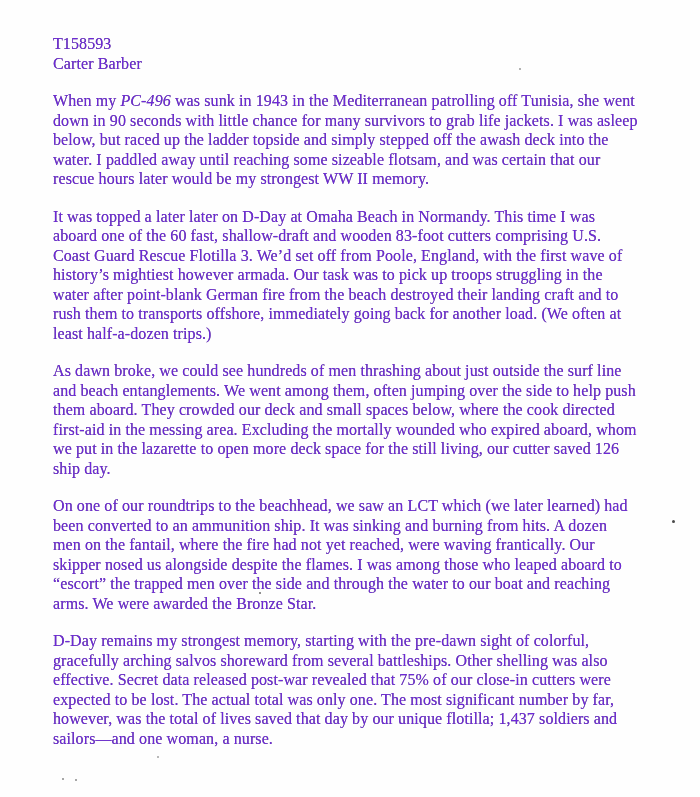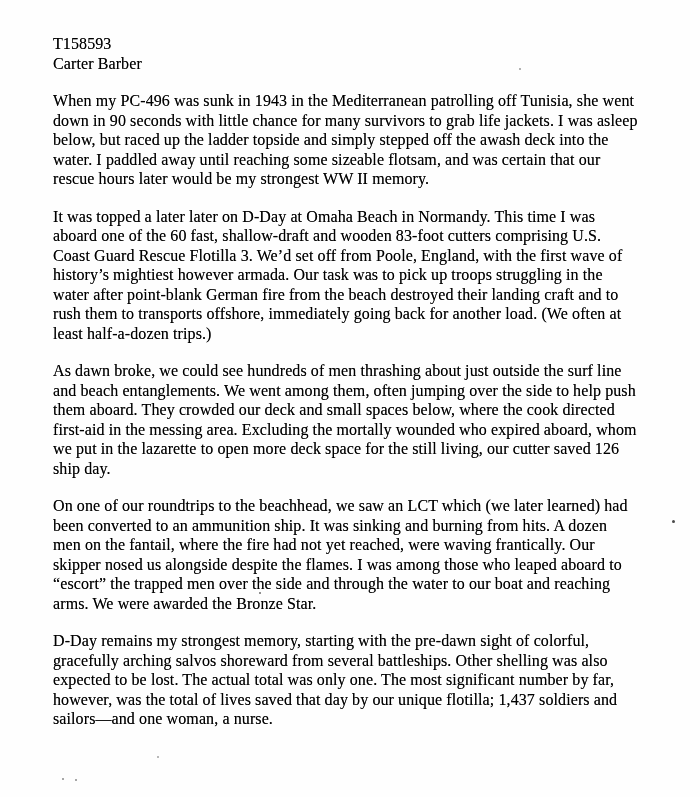--- a/index.html
+++ b/index.html
@@ -7,40 +7,41 @@
     padding: 0;
     background: #ffffff;
   }
   .page {
     position: relative;
     width: 700px;
     height: 797px;
     background: #fefefe;
     overflow: hidden;
     font-family: "Liberation Serif", "DejaVu Serif", serif;
-    color: #000000;
+    color: #6d28d9;
   }
   .content {
     position: absolute;
     left: 53px;
     top: 34px;
     width: 610px;
   }
   .para {
     margin: 0 0 18px 0;
   }
   .line {
     font-size: 16px;
     line-height: 19.5px;
     white-space: pre;
     letter-spacing: 0.1px;
     
     text-shadow: 0 0 0.4px rgba(0,0,0,0.55);
   }
   .italic {
+    font-style: italic;
   }
   .speck {
     position: absolute;
     background: #6a6a6a;
     border-radius: 50%;
   }
   .speck.s1 { left: 672px; top: 520px; width: 3px; height: 3px; background:#4a4a4a; }
   .speck.s2 { left: 259px; top: 592px; width: 2px; height: 2px; }
   .speck.s3 { left: 519px; top: 68px;  width: 2px; height: 2px; background:#9a9a9a; }
   .speck.s4 { left: 157px; top: 756px; width: 2px; height: 2px; background:#a0a0a0; }
@@ -90,20 +91,21 @@
       <div class="line">been converted to an ammunition ship. It was sinking and burning from hits. A dozen</div>
       <div class="line">men on the fantail, where the fire had not yet reached, were waving frantically. Our</div>
       <div class="line">skipper nosed us alongside despite the flames. I was among those who leaped aboard to</div>
       <div class="line">“escort” the trapped men over the side and through the water to our boat and reaching</div>
       <div class="line">arms. We were awarded the Bronze Star.</div>
     </div>
 
     <div class="para">
       <div class="line">D-Day remains my strongest memory, starting with the pre-dawn sight of colorful,</div>
       <div class="line">gracefully arching salvos shoreward from several battleships. Other shelling was also</div>
+      <div class="line">effective. Secret data released post-war revealed that 75% of our close-in cutters were</div>
       <div class="line">expected to be lost. The actual total was only one. The most significant number by far,</div>
       <div class="line">however, was the total of lives saved that day by our unique flotilla; 1,437 soldiers and</div>
       <div class="line">sailors—and one woman, a nurse.</div>
     </div>
 
   </div>
 
   <div class="speck s1"></div>
   <div class="speck s2"></div>
   <div class="speck s3"></div>

